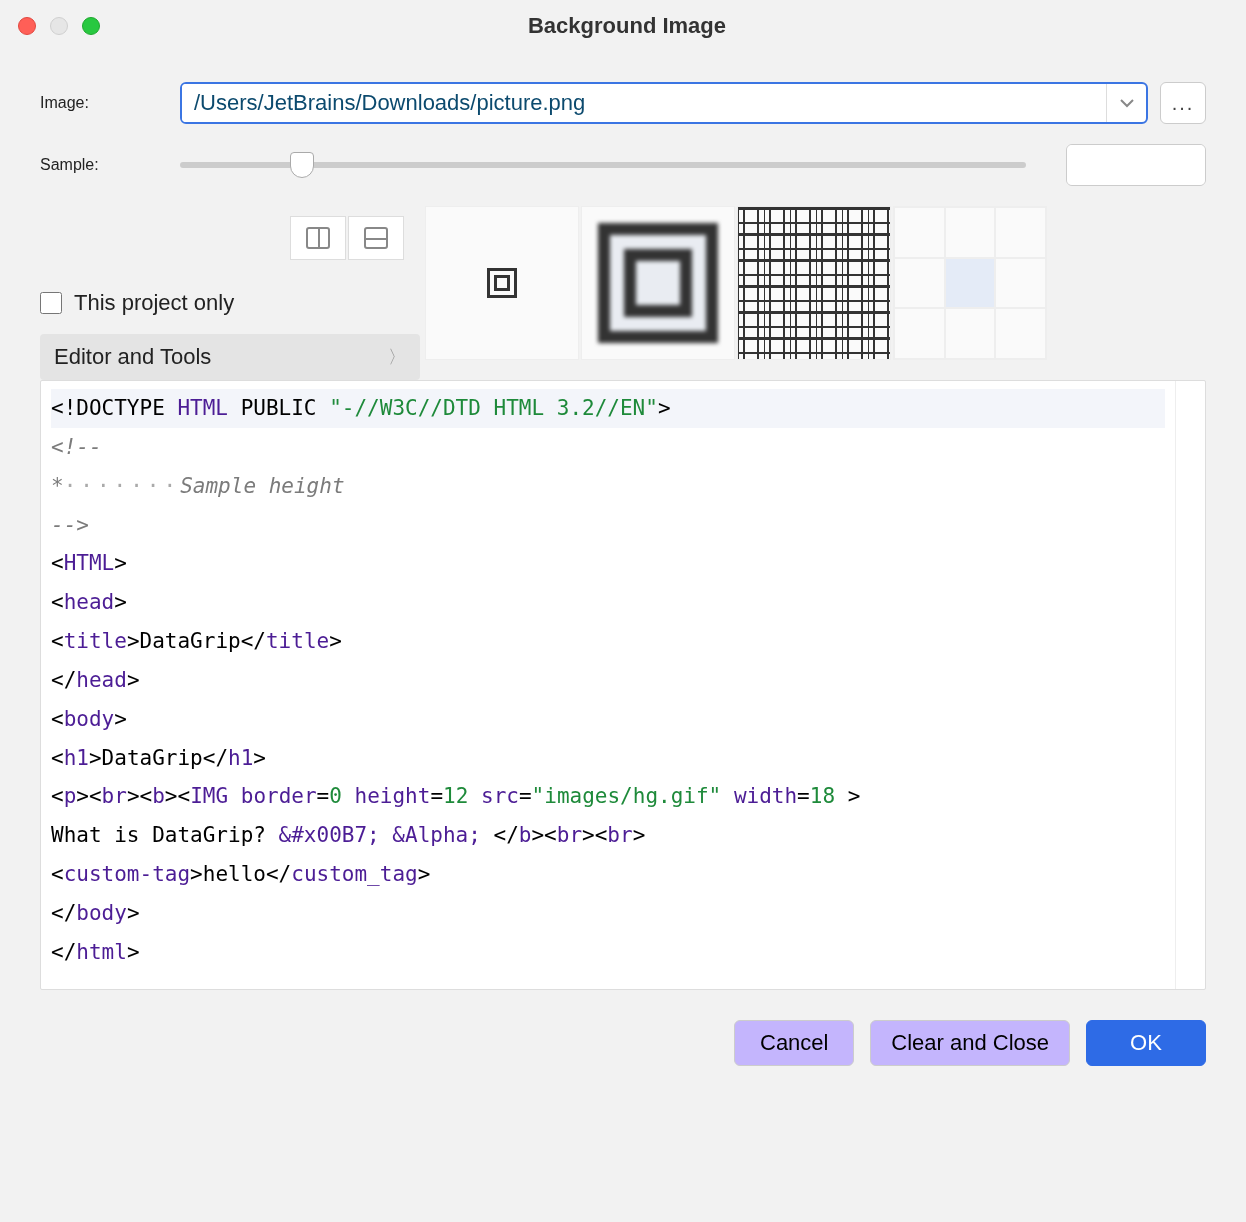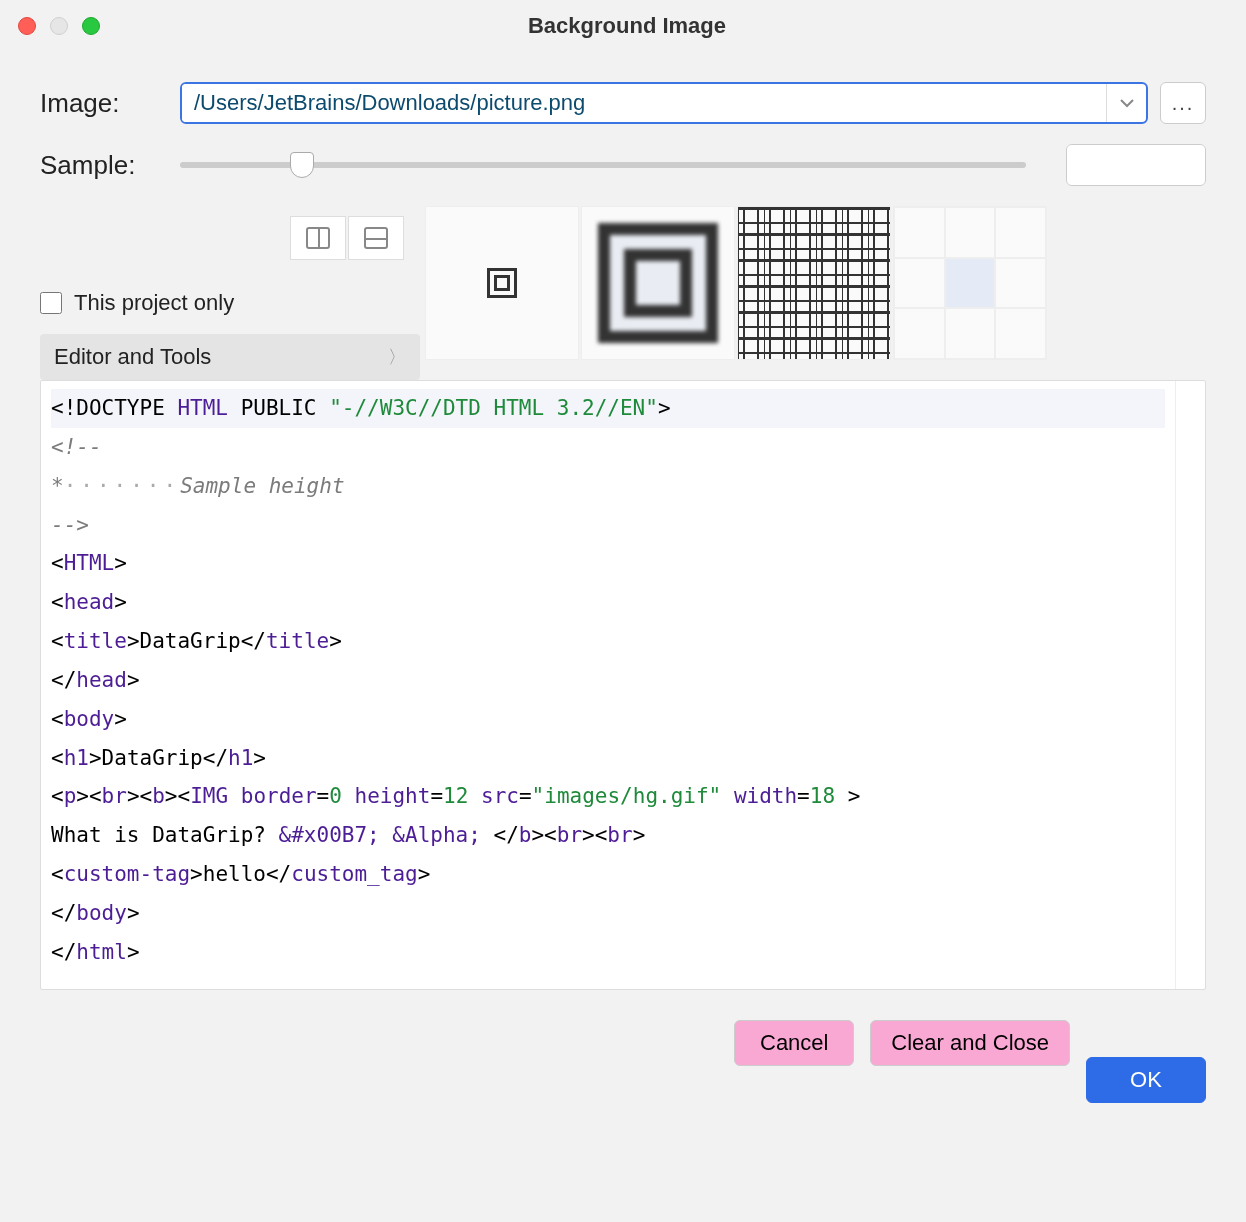--- a/index.html
+++ b/index.html
@@ -39,21 +39,21 @@
     .content {
       padding: 30px 40px 0 40px;
     }
     .row {
       display: flex;
       align-items: center;
       margin-bottom: 20px;
     }
     .label {
       width: 140px;
-      font-size: 26px;
+      font-size: 16px;
       color: #222;
     }
     .image-input-group {
       flex: 1;
       display: flex;
       align-items: center;
       gap: 12px;
     }
     .input-combo {
       flex: 1;
@@ -289,31 +289,30 @@
     .btn-bar {
       display:flex;
       justify-content:flex-end;
       gap: 16px;
       padding: 30px 40px;
     }
     .btn {
       min-width:120px;
       height:46px;
       border:1px solid #ccc;
-      background:#f9a8d4;
+      background:#c4b5fd;
       border-radius:6px;
       font-size:22px;
       padding: 0 20px;
       cursor:pointer;
     }
     .btn.primary {
       background:#2e6be6;
       color:white;
       border-color:#2e6be6;
-      margin-top:37px;
     }
     .dots { color:#aaa; letter-spacing:4px; }
   </style>
 </head>
 <body>
 
 <div class="titlebar">
   <div class="traffic-lights">
     <div class="traffic-light tl-red"></div>
     <div class="traffic-light tl-yellow"></div>

